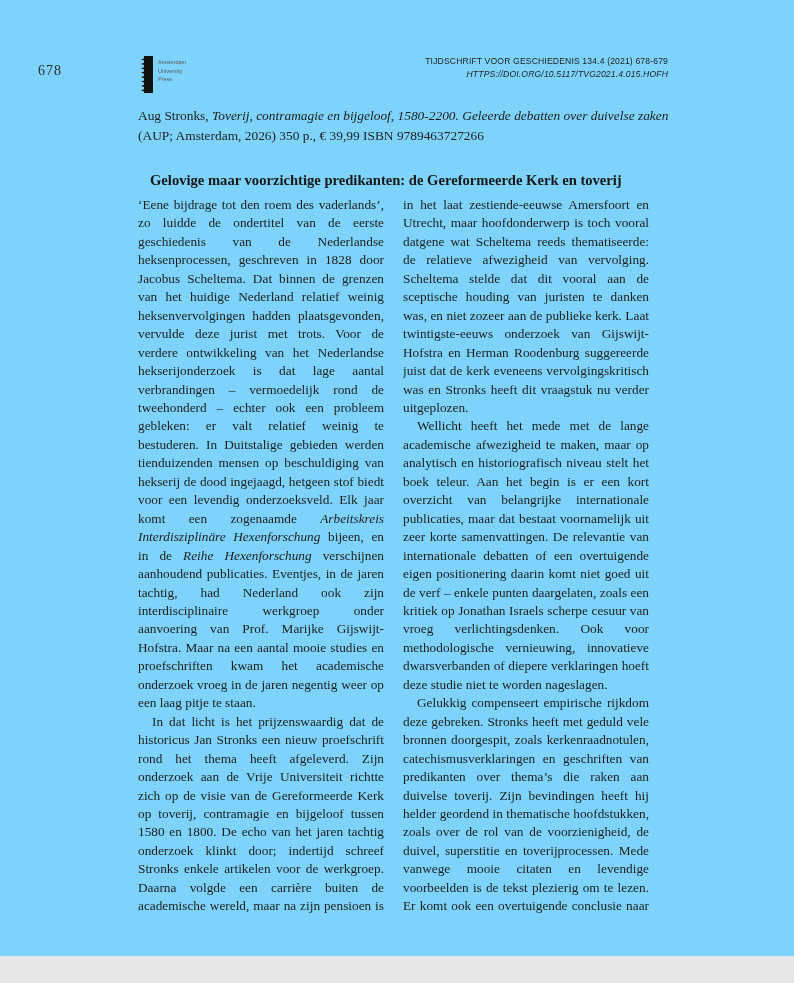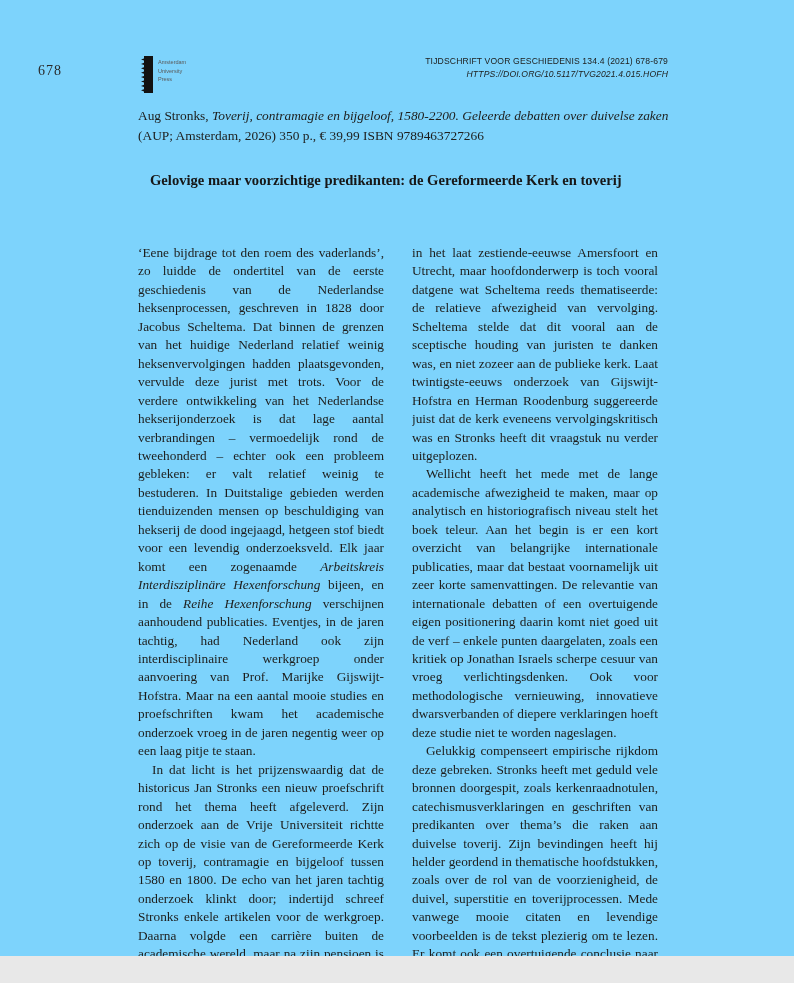--- a/index.html
+++ b/index.html
@@ -38,21 +38,21 @@
     font-size:13.4px;line-height:19.5px;margin:0;
   }
   
   .review-heading{
     position:absolute;left:138px;top:160px;width:532px;
     font-size:14.6px;font-weight:bold;margin:12px;color:#171717;font-family:Liberation Serif, serif;
   }
   
   .columns{
     position:absolute;left:138px;top:196px;width:532px;
-    display:flex;gap:28px;margin-top:48px;
+    display:flex;gap:19px;
   }
   .col{
     width:246px;height:722px;overflow:hidden;
     font-size:13.3px;line-height:18.45px;
     text-align:justify;
   }
   .body-p{margin:0;}
   .body-p.ind{text-indent:14px;}
   .body-p.cont{text-align-last:justify;}
   .it{font-style:italic;}

